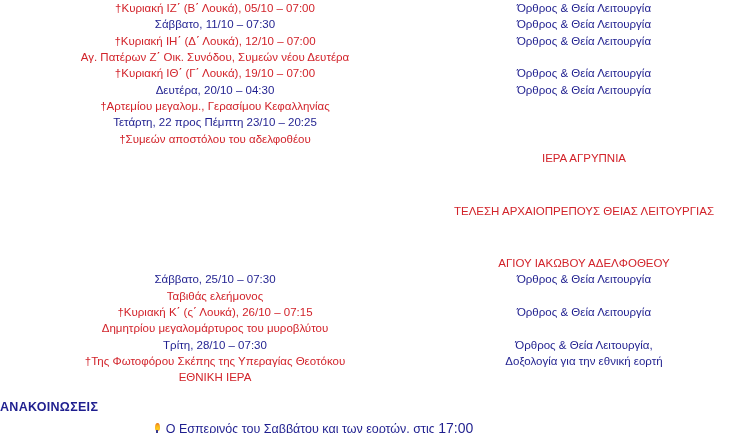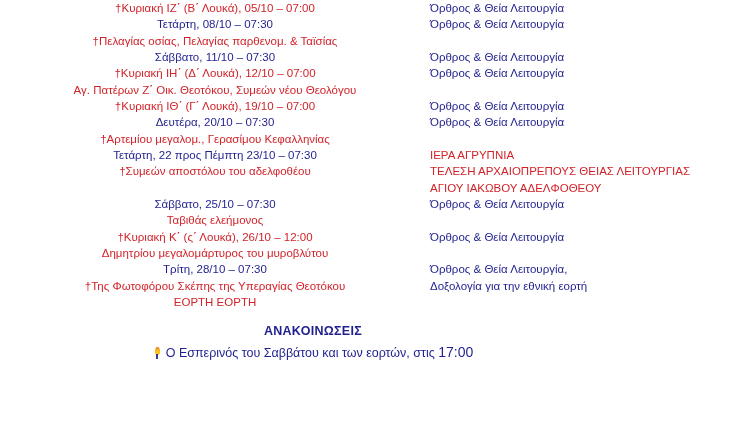--- a/index.html
+++ b/index.html
@@ -45,33 +45,34 @@
   .blue {
     color: #1f1f8f;
     font-size: 11.5px;
   }
   .red {
     color: #d2232a;
     font-size: 11.5px;
   }
   .right-ln {
     display: block;
+    text-align: center;
     line-height: 1.42;
     color: #1f1f8f;
     font-size: 11.5px;
     white-space: nowrap;
   }
   .right-red {
     color: #d2232a;
+    margin-top: 36px;
   }
   .right-cell {
     padding-top: 0;
   }
   .announce-title {
-    text-align: center;
     color: #1f1f8f;
     font-weight: bold;
     font-size: 12.5px;
     margin-top: 14px;
     letter-spacing: 0.3px;
   }
   .announce-line {
     text-align: center;
     color: #1f1f8f;
     font-size: 12.5px;
@@ -119,72 +120,63 @@
 
       <tr>
         <td class="row-block">
           <span class="ln red">†Κυριακή ΙΖ΄ (Β΄ Λουκά), 05/10 – 07:00</span>
         </td>
         <td class="row-block right-cell">
           <span class="right-ln">Όρθρος &amp; Θεία Λειτουργία</span>
         </td>
       </tr>
 
-      <tr>
-        <td class="row-block">
-          <span class="ln blue">Τετάρτη, 08/10 – 07:30</span>
-          <span class="ln red">†Πελαγίας οσίας, Πελαγίας παρθενομ. &amp; Ταϊσίας</span>
-        </td>
-        <td class="row-block right-cell">
-          <span class="right-ln">Όρθρος &amp; Θεία Λειτουργία</span>
-        </td>
-      </tr>
 
       <tr>
         <td class="row-block">
           <span class="ln blue">Σάββατο, 11/10 – 07:30</span>
         </td>
         <td class="row-block right-cell">
           <span class="right-ln">Όρθρος &amp; Θεία Λειτουργία</span>
         </td>
       </tr>
 
       <tr>
         <td class="row-block">
           <span class="ln red">†Κυριακή ΙΗ΄ (Δ΄ Λουκά), 12/10 – 07:00</span>
-          <span class="ln red">Αγ. Πατέρων Ζ΄ Οικ. Θεοτόκου, Συμεών νέου Θεολόγου</span>
+          <span class="ln red">Αγ. Πατέρων Ζ΄ Οικ. Συνόδου, Συμεών νέου Δευτέρα</span>
         </td>
         <td class="row-block right-cell">
           <span class="right-ln">Όρθρος &amp; Θεία Λειτουργία</span>
         </td>
       </tr>
 
 
       <tr>
         <td class="row-block">
           <span class="ln red">†Κυριακή ΙΘ΄ (Γ΄ Λουκά), 19/10 – 07:00</span>
         </td>
         <td class="row-block right-cell">
           <span class="right-ln">Όρθρος &amp; Θεία Λειτουργία</span>
         </td>
       </tr>
 
       <tr>
         <td class="row-block">
-          <span class="ln blue">Δευτέρα, 20/10 – 07:30</span>
+          <span class="ln blue">Δευτέρα, 20/10 – 04:30</span>
           <span class="ln red">†Αρτεμίου μεγαλομ., Γερασίμου Κεφαλληνίας</span>
         </td>
         <td class="row-block right-cell">
           <span class="right-ln">Όρθρος &amp; Θεία Λειτουργία</span>
         </td>
       </tr>
 
       <tr>
         <td class="row-block">
-          <span class="ln blue">Τετάρτη, 22 προς Πέμπτη 23/10 – 07:30</span>
+          <span class="ln blue">Τετάρτη, 22 προς Πέμπτη 23/10 – 20:25</span>
           <span class="ln red">†Συμεών αποστόλου του αδελφοθέου</span>
         </td>
         <td class="row-block right-cell">
           <span class="right-ln right-red">ΙΕΡΑ ΑΓΡΥΠΝΙΑ</span>
           <span class="right-ln right-red">ΤΕΛΕΣΗ ΑΡΧΑΙΟΠΡΕΠΟΥΣ ΘΕΙΑΣ ΛΕΙΤΟΥΡΓΙΑΣ</span>
           <span class="right-ln right-red">ΑΓΙΟΥ ΙΑΚΩΒΟΥ ΑΔΕΛΦΟΘΕΟΥ</span>
         </td>
       </tr>
 
       <tr>
@@ -192,33 +184,33 @@
           <span class="ln blue">Σάββατο, 25/10 – 07:30</span>
           <span class="ln red">Ταβιθάς ελεήμονος</span>
         </td>
         <td class="row-block right-cell">
           <span class="right-ln">Όρθρος &amp; Θεία Λειτουργία</span>
         </td>
       </tr>
 
       <tr>
         <td class="row-block">
-          <span class="ln red">†Κυριακή Κ΄ (ς΄ Λουκά), 26/10 – 12:00</span>
+          <span class="ln red">†Κυριακή Κ΄ (ς΄ Λουκά), 26/10 – 07:15</span>
           <span class="ln red">Δημητρίου μεγαλομάρτυρος του μυροβλύτου</span>
         </td>
         <td class="row-block right-cell">
           <span class="right-ln">Όρθρος &amp; Θεία Λειτουργία</span>
         </td>
       </tr>
 
       <tr>
         <td class="row-block">
           <span class="ln blue">Τρίτη, 28/10 – 07:30</span>
           <span class="ln red">†Της Φωτοφόρου Σκέπης της Υπεραγίας Θεοτόκου</span>
-          <span class="ln red">ΕΟΡΤΗ ΕΟΡΤΗ</span>
+          <span class="ln red">ΕΘΝΙΚΗ ΙΕΡΑ</span>
         </td>
         <td class="row-block right-cell">
           <span class="right-ln">Όρθρος &amp; Θεία Λειτουργία,</span>
           <span class="right-ln">Δοξολογία για την εθνική εορτή</span>
         </td>
       </tr>
 
     </tbody>
   </table>
 

